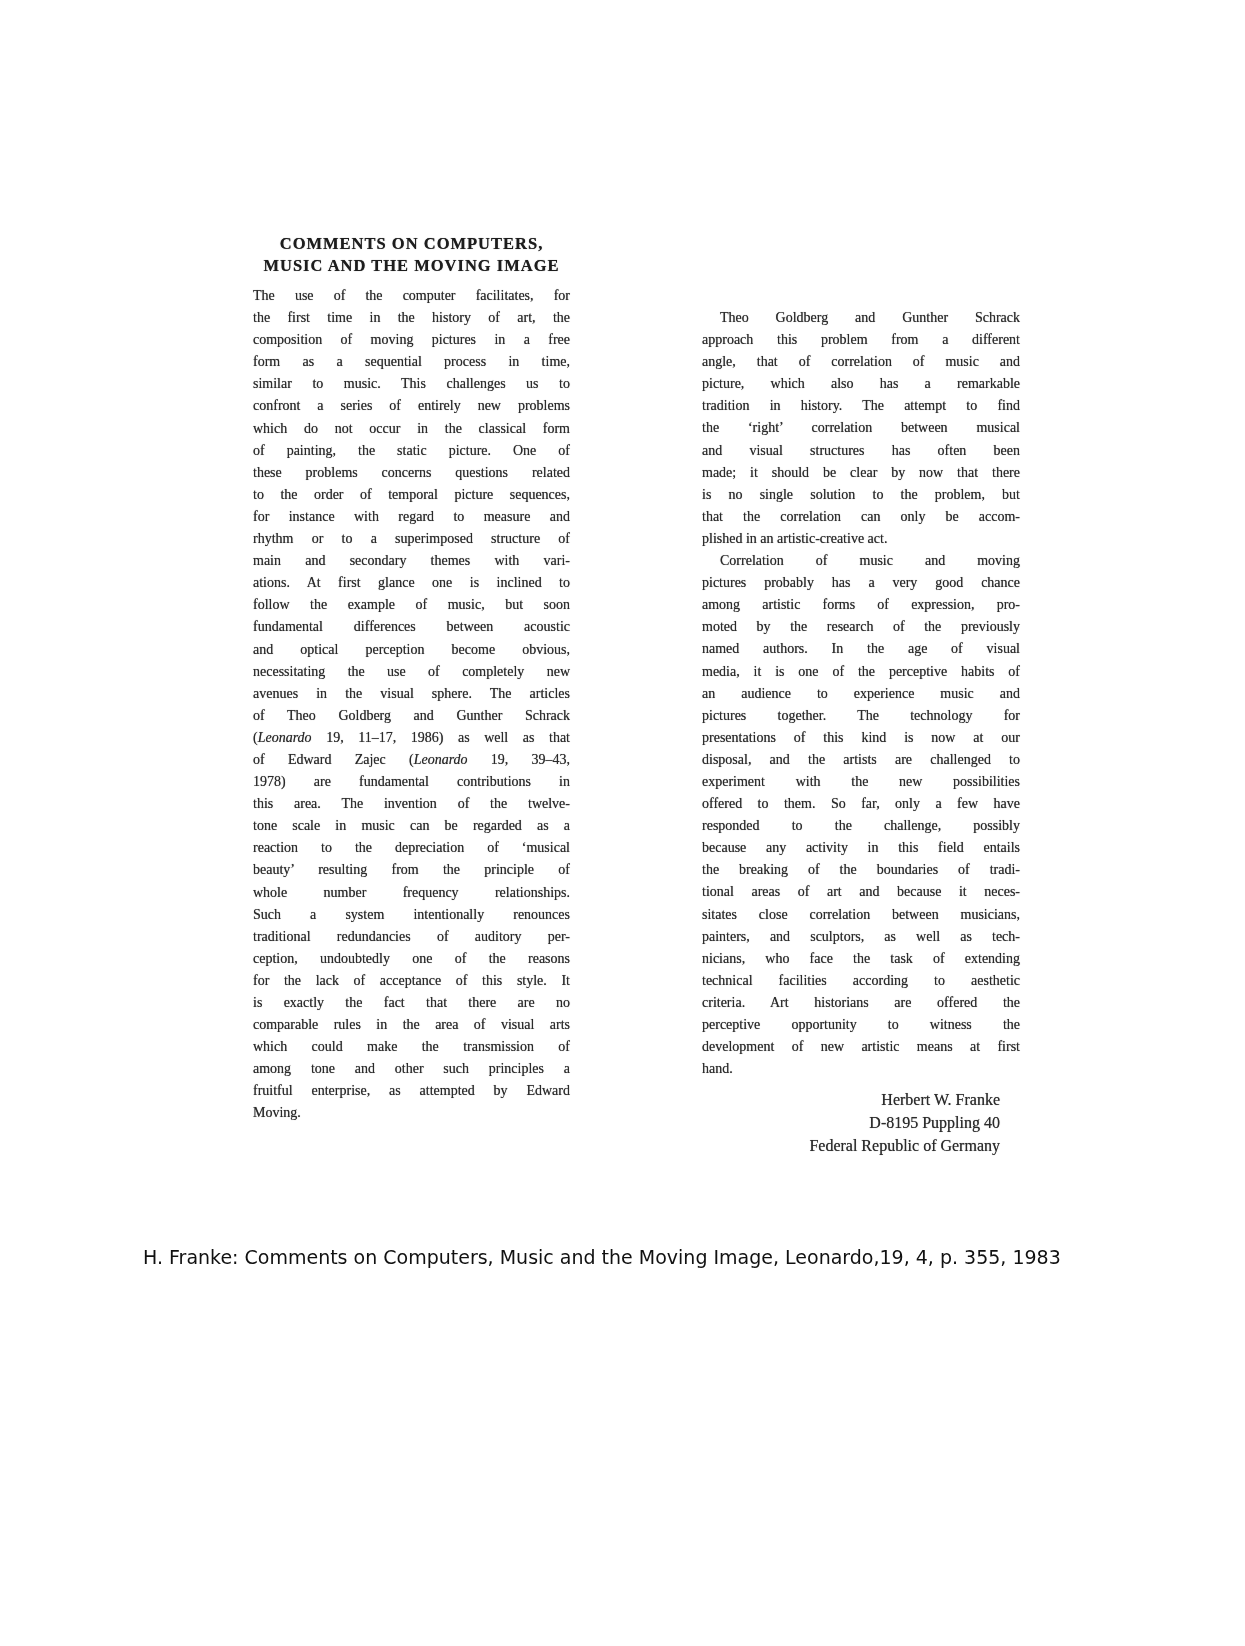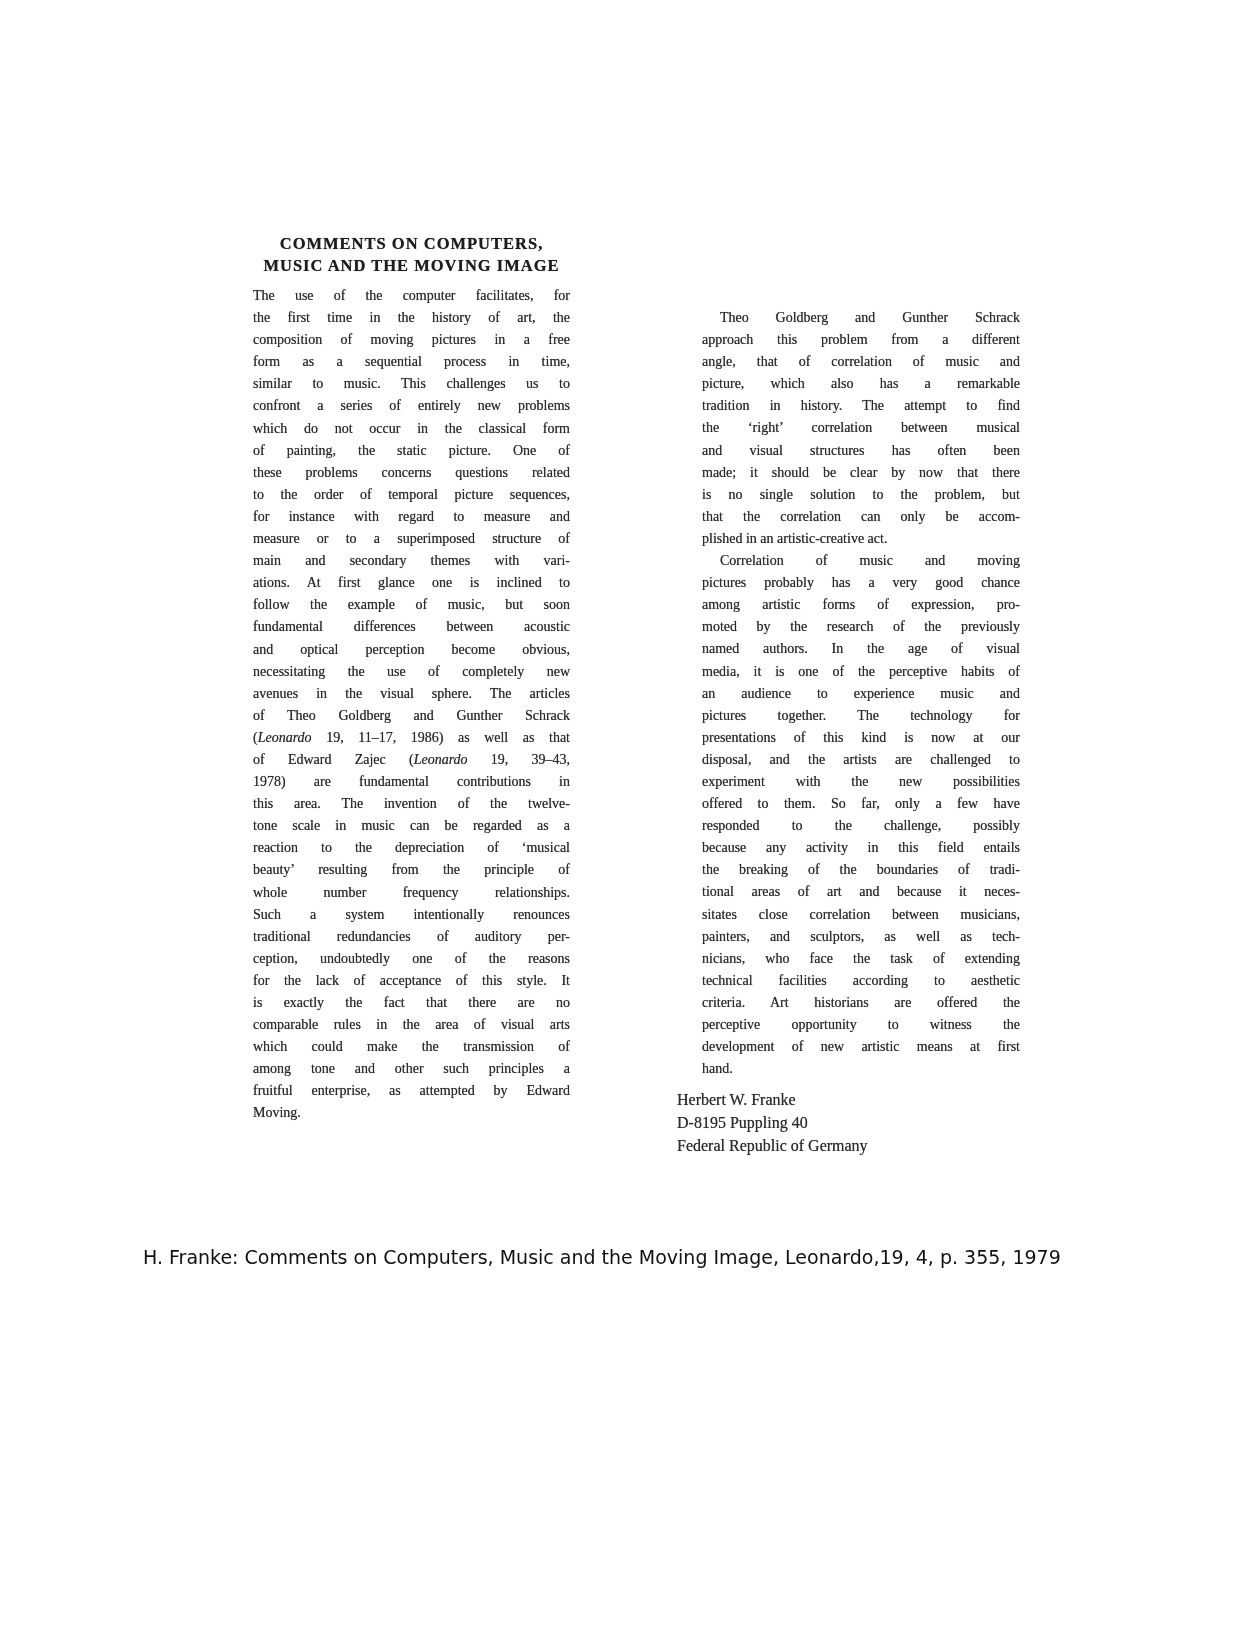--- a/index.html
+++ b/index.html
@@ -38,20 +38,21 @@
     text-align-last: justify;
     white-space: normal;
     height: 22.1px;
     overflow: visible;
   }
   .line.indent { text-indent: 18px; }
   .line.end { text-align-last: left; }
   #signature-block {
     position: absolute;
     left: 677px; top: 1088px; width: 323px;
+    text-align: right;
     font-size: 16px;
     line-height: 23px;
   }
   .sig-italic { }
   #citation-caption {
     position: absolute;
     left: 143px; top: 1246px;
     font-family: "DejaVu Sans", "Liberation Sans", sans-serif;
     font-size: 19px;
     color: var(--caption-ink, #111111);
@@ -73,21 +74,21 @@
       <div class="line">the first time in the history of art, the</div>
       <div class="line">composition of moving pictures in a free</div>
       <div class="line">form as a sequential process in time,</div>
       <div class="line">similar to music. This challenges us to</div>
       <div class="line">confront a series of entirely new problems</div>
       <div class="line">which do not occur in the classical form</div>
       <div class="line">of painting, the static picture. One of</div>
       <div class="line">these problems concerns questions related</div>
       <div class="line">to the order of temporal picture sequences,</div>
       <div class="line">for instance with regard to measure and</div>
-      <div class="line">measure or to a superimposed structure of</div>
+      <div class="line">rhythm or to a superimposed structure of</div>
       <div class="line">main and secondary themes with vari-</div>
       <div class="line">ations. At first glance one is inclined to</div>
       <div class="line">follow the example of music, but soon</div>
       <div class="line">fundamental differences between acoustic</div>
       <div class="line">and optical perception become obvious,</div>
       <div class="line">necessitating the use of completely new</div>
       <div class="line">avenues in the visual sphere. The articles</div>
       <div class="line">of Theo Goldberg and Gunther Schrack</div>
       <div class="line">(<i>Leonardo</i> 19, 11–17, 1986) as well as that</div>
       <div class="line">of Edward Zajec (<i>Leonardo</i> 19, 39–43,</div>
@@ -146,15 +147,15 @@
       <div class="line">development of new artistic means at first</div>
       <div class="line end">hand.</div>
     </div>
 
   <div id="signature-block" class="scan-text">
     <div>Herbert W. Franke</div>
     <div class="sig-italic">D-8195 Puppling 40</div>
     <div class="sig-italic">Federal Republic of Germany</div>
   </div>
 
-  <div id="citation-caption">H. Franke: Comments on Computers, Music and the Moving Image, Leonardo,19, 4, p. 355, 1979</div>
+  <div id="citation-caption">H. Franke: Comments on Computers, Music and the Moving Image, Leonardo,19, 4, p. 355, 1983</div>
 
 </div>
 
 </body></html>

